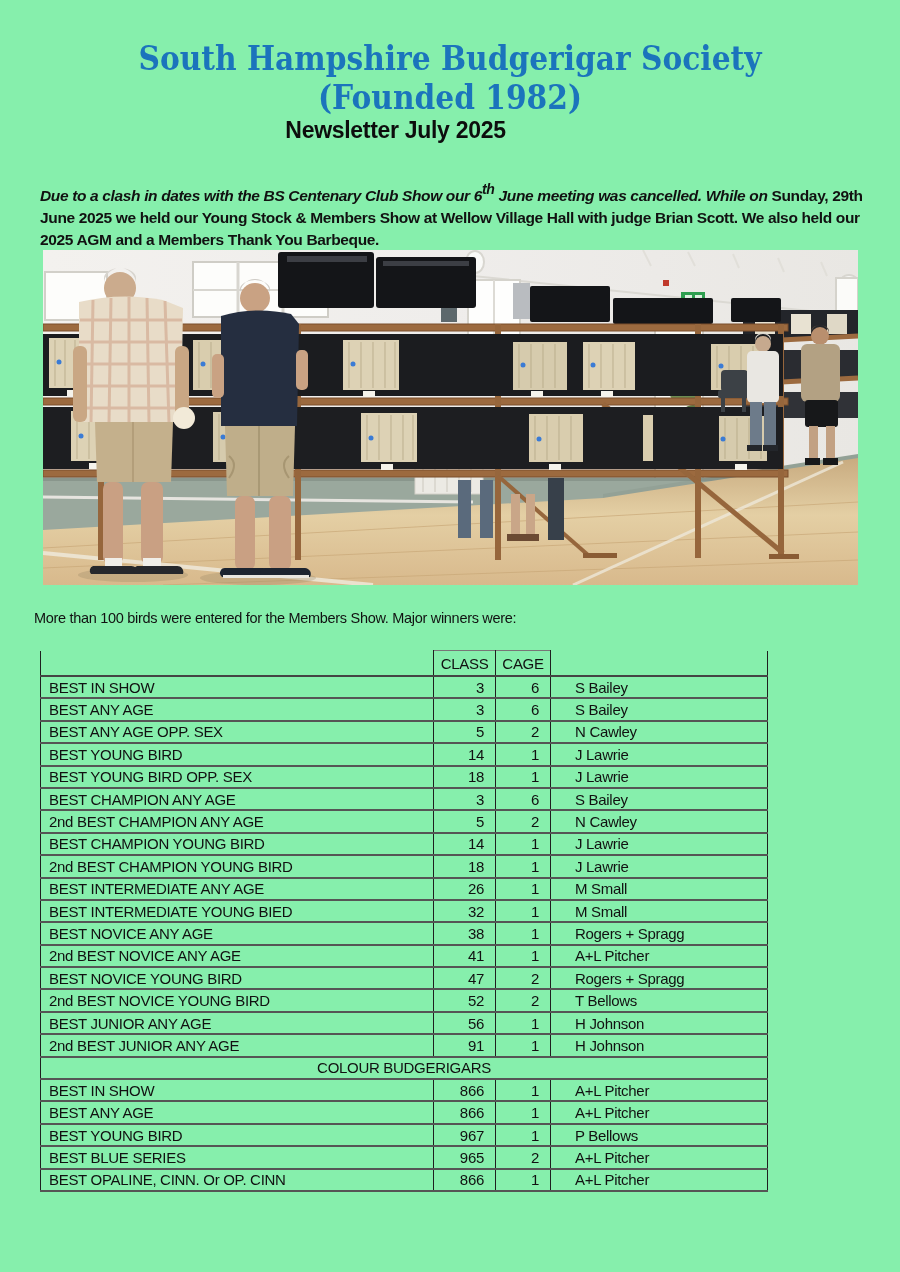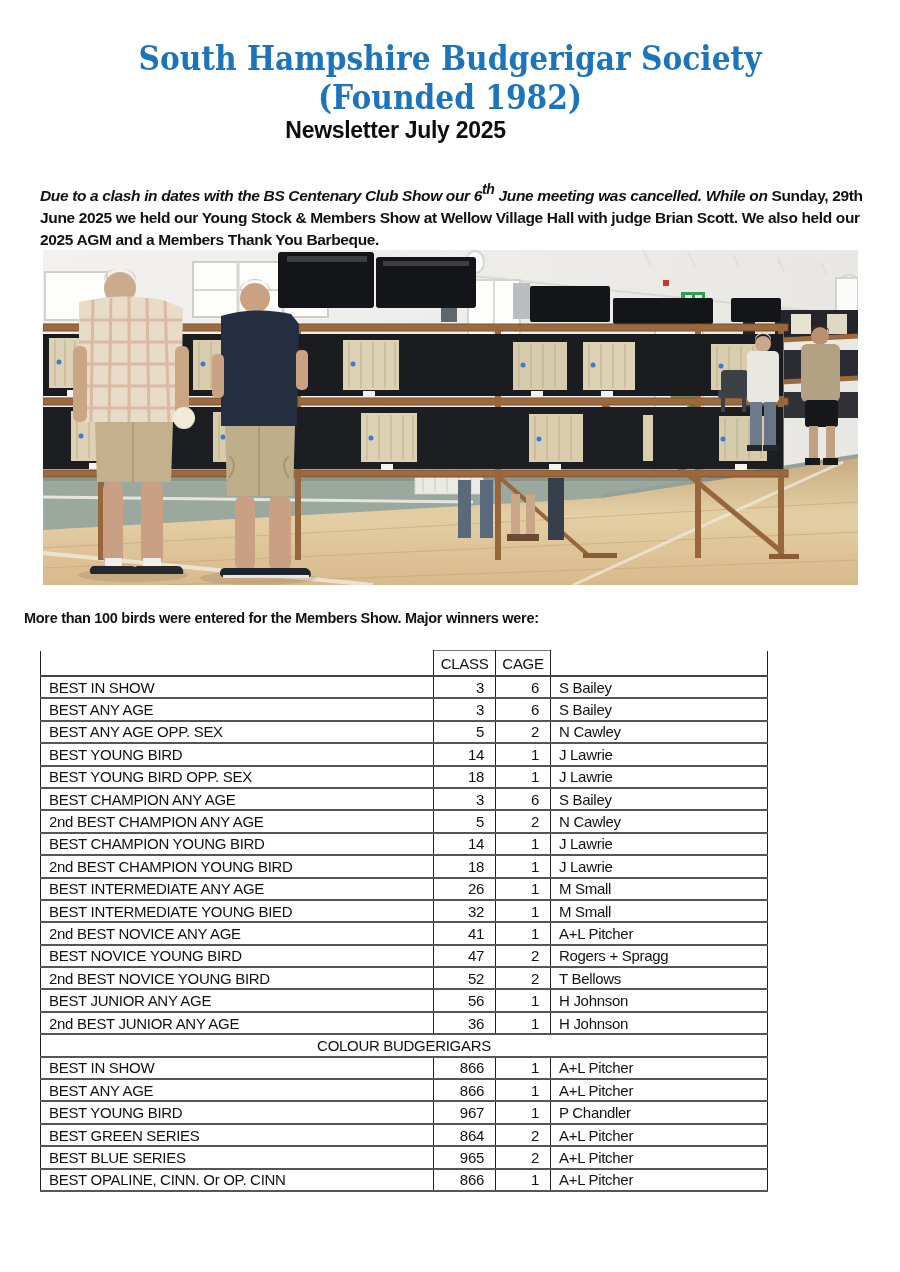--- a/index.html
+++ b/index.html
@@ -1,16 +1,16 @@
 <!DOCTYPE html>
 <html><head>
 <meta charset="utf-8">
 <style>
   html,body{margin:0;padding:0;background:#d9d9d9;}
-  .page{position:relative;width:900px;height:1272px;margin:0 auto;background:#ffffff;
+  .page{position:relative;width:900px;height:1272px;margin:0 auto;background:#86efac;
         font-family:"Liberation Sans",sans-serif;color:#1a1a1a;overflow:hidden;}
 
   
   .society-title{position:absolute;top:40px;left:0;width:900px;text-align:center;
         font-family:"DejaVu Serif",serif;font-weight:bold;font-size:33px;line-height:37px;
         color:#1b74bc;transform:scaleX(.9);transform-origin:50% 0;}
   .founded-line{position:absolute;top:78px;left:0;width:900px;text-align:center;
         font-family:"DejaVu Serif",serif;font-weight:bold;font-size:33px;
         color:#1b74bc;transform:scaleX(.9);transform-origin:50% 0;}
   .newsletter-line{position:absolute;top:117px;left:0;width:791px;text-align:center;
@@ -21,33 +21,33 @@
         line-height:22px;letter-spacing:-0.35px;color:#111;}
   .intro .ital{font-style:italic;margin-top:34px;}
   .intro sup{font-size:14px;line-height:0;}
 
   
   .photo-wrap{position:absolute;top:250px;left:43px;width:815px;height:335px;overflow:hidden;
         background:#efedea;}
   .photo-wrap svg{display:block;}
 
   
-  .caption{position:absolute;top:610px;left:24px;width:834px;font-size:14.5px;
-        letter-spacing:-0.3px;color:#111;font-weight:bold;}
+  .caption{position:absolute;top:610px;left:34px;width:834px;font-size:14.5px;
+        letter-spacing:-0.3px;color:#111;}
 
   
   table.results{position:absolute;top:650px;left:40px;width:727px;border-collapse:collapse;
         table-layout:fixed;font-size:15px;letter-spacing:-0.3px;color:#111;}
   .results td{border-left:1px solid #1f1f1f;border-right:1px solid #1f1f1f;
         border-top:2px solid #555;border-bottom:2px solid #555;
         padding:1px 8px;height:18.4px;overflow:hidden;white-space:nowrap;vertical-align:middle;}
   .results tr.hdr td{border-top:none;border-bottom:2px solid #444;height:22px;}
   .results tr.hdr td.coltitle{border-top:1px solid #777;text-align:center;padding:1px 2px;}
   .results td.num{text-align:right;padding-right:11px;}
-  .results td.winner{padding-left:8px;}
+  .results td.winner{padding-left:24px;}
   .results td.section{text-align:center;}
 </style>
 </head>
 <body>
 
 <div class="page">
 
   <div class="society-title">South Hampshire Budgerigar Society</div>
   <div class="founded-line">(Founded 1982)</div>
   <div class="newsletter-line">Newsletter July 2025</div>
@@ -440,20 +440,26 @@
           <td class="num">1</td>
           <td class="winner">M Small</td>
         </tr>
         <tr>
           <td>BEST INTERMEDIATE YOUNG BIED</td>
           <td class="num">32</td>
           <td class="num">1</td>
           <td class="winner">M Small</td>
         </tr>
         <tr>
+          <td>BEST NOVICE ANY AGE</td>
+          <td class="num">38</td>
+          <td class="num">1</td>
+          <td class="winner">Rogers + Spragg</td>
+        </tr>
+        <tr>
           <td>2nd BEST NOVICE ANY AGE</td>
           <td class="num">41</td>
           <td class="num">1</td>
           <td class="winner">A+L Pitcher</td>
         </tr>
         <tr>
           <td>BEST NOVICE YOUNG BIRD</td>
           <td class="num">47</td>
           <td class="num">2</td>
           <td class="winner">Rogers + Spragg</td>
@@ -465,21 +471,21 @@
           <td class="winner">T Bellows</td>
         </tr>
         <tr>
           <td>BEST JUNIOR ANY AGE</td>
           <td class="num">56</td>
           <td class="num">1</td>
           <td class="winner">H Johnson</td>
         </tr>
         <tr>
           <td>2nd BEST JUNIOR ANY AGE</td>
-          <td class="num">36</td>
+          <td class="num">91</td>
           <td class="num">1</td>
           <td class="winner">H Johnson</td>
         </tr>
         <tr>
           <td colspan="4" class="section">COLOUR BUDGERIGARS</td>
         </tr>
         <tr>
           <td>BEST IN SHOW</td>
           <td class="num">866</td>
           <td class="num">1</td>
@@ -488,27 +494,21 @@
         <tr>
           <td>BEST ANY AGE</td>
           <td class="num">866</td>
           <td class="num">1</td>
           <td class="winner">A+L Pitcher</td>
         </tr>
         <tr>
           <td>BEST YOUNG BIRD</td>
           <td class="num">967</td>
           <td class="num">1</td>
-          <td class="winner">P Chandler</td>
-        </tr>
-        <tr>
-          <td>BEST GREEN SERIES</td>
-          <td class="num">864</td>
-          <td class="num">2</td>
-          <td class="winner">A+L Pitcher</td>
+          <td class="winner">P Bellows</td>
         </tr>
         <tr>
           <td>BEST BLUE SERIES</td>
           <td class="num">965</td>
           <td class="num">2</td>
           <td class="winner">A+L Pitcher</td>
         </tr>
         <tr>
           <td>BEST OPALINE, CINN. Or OP. CINN</td>
           <td class="num">866</td>

